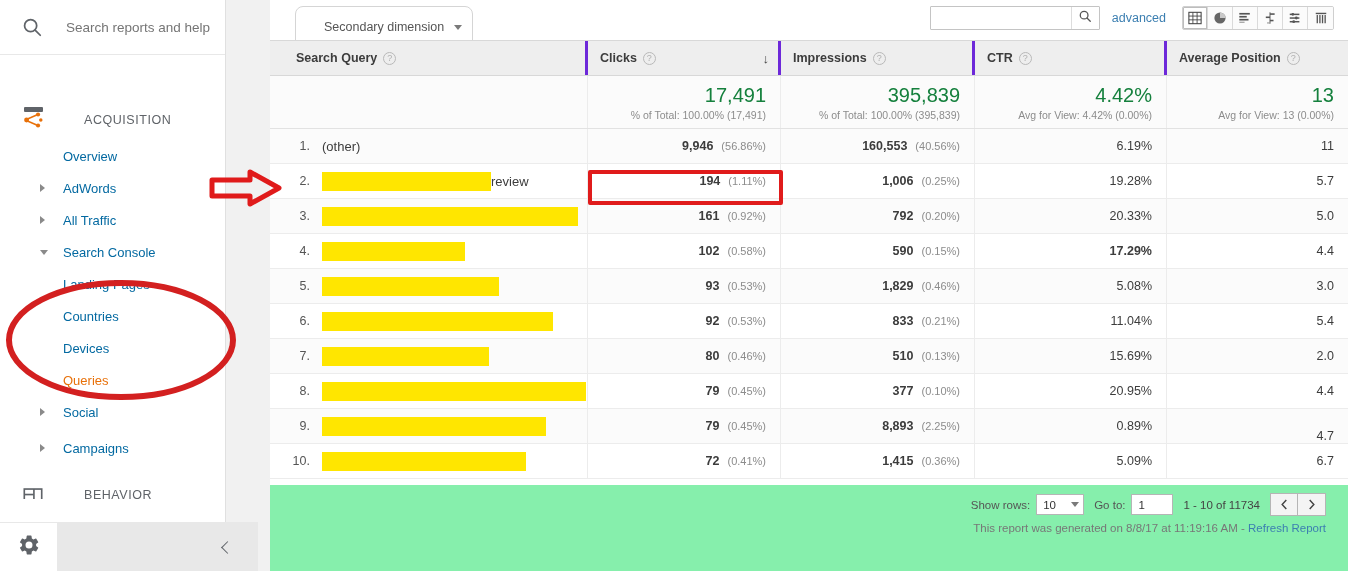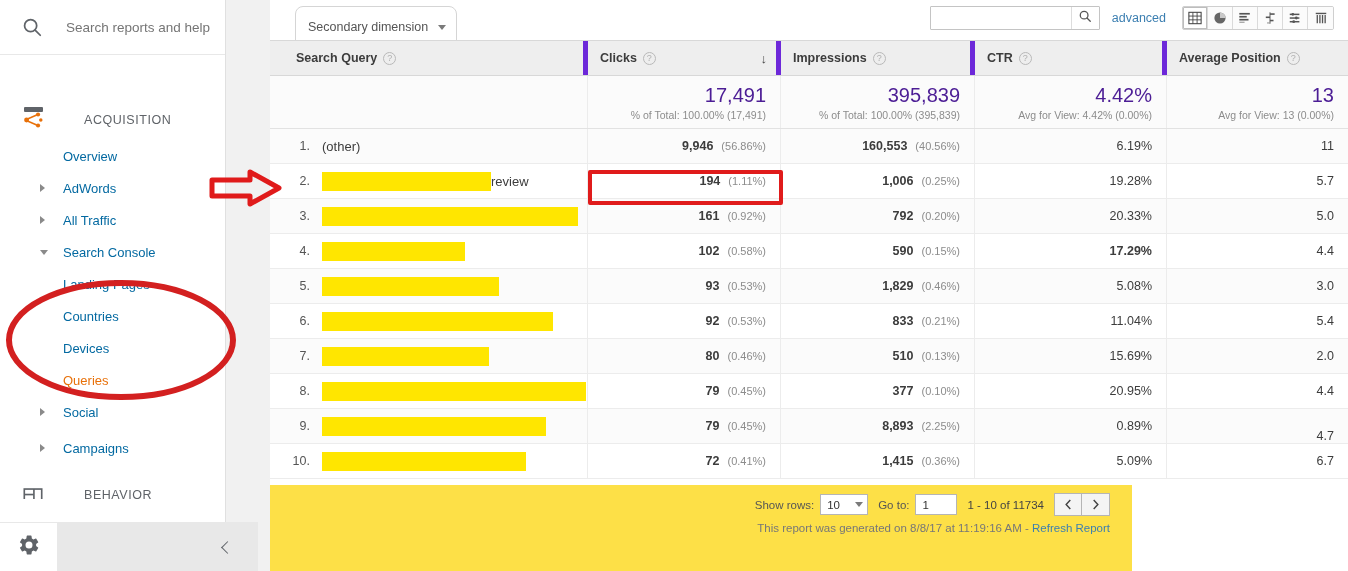--- a/index.html
+++ b/index.html
@@ -78,21 +78,21 @@
 
   
   #gutter { position: absolute; left: 258px; top: 0; width: 12px; height: 571px; background: #f1f1f1; }
 
   
   #main { position: absolute; left: 270px; top: 0; width: 1078px; height: 571px; background: #fff; }
 
   .toolbar { position: relative; height: 40px; background: #fff; }
   .secdim {
     position: absolute; left: 25px; top: 6px;
-    height: 42px; padding: 0 10px 0 12px;
+    height: 42px; padding: 0 10px 0 28px;
     border: 1px solid #d5d5d5; border-radius: 8px; background: #fff;
     display: flex; align-items: center; gap: 10px; cursor: pointer;
   }
   .secdim .lbl { font-size: 12.5px; color: #555; }
   .tri-down { width:0;height:0;border-top:5px solid #7a7a7a;border-left:4px solid transparent;border-right:4px solid transparent; }
 
   .tb-right { position: absolute; right: 14px; top: 6px; display: flex; align-items: center; }
   .search-box {
     width: 170px; height: 24px; border: 1px solid #c4c4c4; background: #fff;
     display: flex; align-items: center; border-radius: 1px;
@@ -113,21 +113,21 @@
   }
   .vi:last-child { border-right: 0; }
   .vi.sel { background: #fff; box-shadow: inset 0 0 0 1px #bdbdbd; }
 
   
   .gtable { position: absolute; left: 0; top: 40px; width: 1078px; }
   .row { display: flex; }
   .hdr-row { height: 36px; background: #eeeeee; border-top: 1px solid #d8d8d8; border-bottom: 1px solid #d8d8d8; }
   .hdr-cell {
     display: flex; align-items: center; font-size: 12.5px; font-weight: bold; color: #3c3c3c;
-    border-right: 5px solid #6d28d9; position: relative; cursor: pointer;
+    border-right: 3px solid #6d28d9; position: relative; cursor: pointer;
   }
   .hdr-cell:last-child { border-right: 0; }
   .q-mark {
     display: inline-flex; align-items: center; justify-content: center;
     width: 13px; height: 13px; border-radius: 50%; border: 1px solid #b9b9b9;
     color: #b0b0b0; font-size: 9px; font-weight: normal; margin-left: 6px;
   }
   .sort-arrow { position: absolute; right: 9px; color: #444; font-size: 13px; }
 
   .c-query { width: 318px; padding-left: 26px; }
@@ -135,39 +135,39 @@
   .c-impr { width: 194px; justify-content: flex-start; padding-left: 12px; }
   .c-ctr { width: 192px; justify-content: flex-start; padding-left: 12px; }
   .c-pos { width: 181px; justify-content: flex-start; padding-left: 12px; }
 
   .sum-row { height: 53px; background: #fbfbfb; border-bottom: 1px solid #e2e2e2; }
   .sum-cell {
     border-right: 1px solid #ececec; display: flex; flex-direction: column;
     align-items: flex-end; justify-content: center; padding-right: 14px;
   }
   .sum-cell:last-child { border-right: 0; }
-  .sum-big { font-size: 20px; color: #4c1d95; line-height: 22px; font-weight: 400; }
+  .sum-big { font-size: 20px; color: #15803d; line-height: 22px; font-weight: 400; }
   .sum-sub { font-size: 10.5px; color: #8c8c8c; margin-top: 3px; }
 
   .d-row { height: 35px; border-bottom: 1px solid #ececec; }
   .d-row.odd { background: #fbfbfb; }
   .d-row.even { background: #ffffff; }
   .d-cell { border-right: 1px solid #ececec; display: flex; align-items: center; }
   .d-cell:last-child { border-right: 0; }
   .cell-query { width: 318px; padding-left: 14px; }
   .idx { width: 26px; text-align: right; font-size: 12.5px; color: #555; flex: 0 0 26px; }
   .qtext { margin-left: 12px; font-size: 13px; color: #3c3c3c; display: flex; align-items: center; }
   .redact { display: inline-block; height: 19px; background: #ffe600; }
   .cell-num { justify-content: flex-end; padding-right: 14px; }
   .num-main { font-size: 12.5px; font-weight: bold; color: #3c3c3c; }
   .num-pct { font-size: 11px; color: #8c8c8c; margin-left: 8px; }
   .num-plain { font-size: 12.5px; color: #3c3c3c; }
 
   
-  .tfoot { position: absolute; left: 0; top: 485px; width: 862px; height: 86px; background: #fde047; }
+  .tfoot { position: absolute; left: 0; top: 485px; width: 1078px; height: 86px; background: #86efac; }
   .pager { position: absolute; right: 22px; top: 8px; display: flex; align-items: center; font-size: 11.5px; color: #555; }
   .pager .lbl { margin-right: 6px; }
   .sel-box {
     width: 48px; height: 21px; border: 1px solid #b5b5b5; background: #fff;
     display: flex; align-items: center; justify-content: space-between; padding: 0 4px 0 6px;
     font-size: 11.5px; color: #333; cursor: pointer; margin-right: 10px;
   }
   .goto-box {
     width: 42px; height: 21px; border: 1px solid #b5b5b5; background: #fff;
     display: flex; align-items: center; padding-left: 6px; font-size: 11.5px; color: #333;

